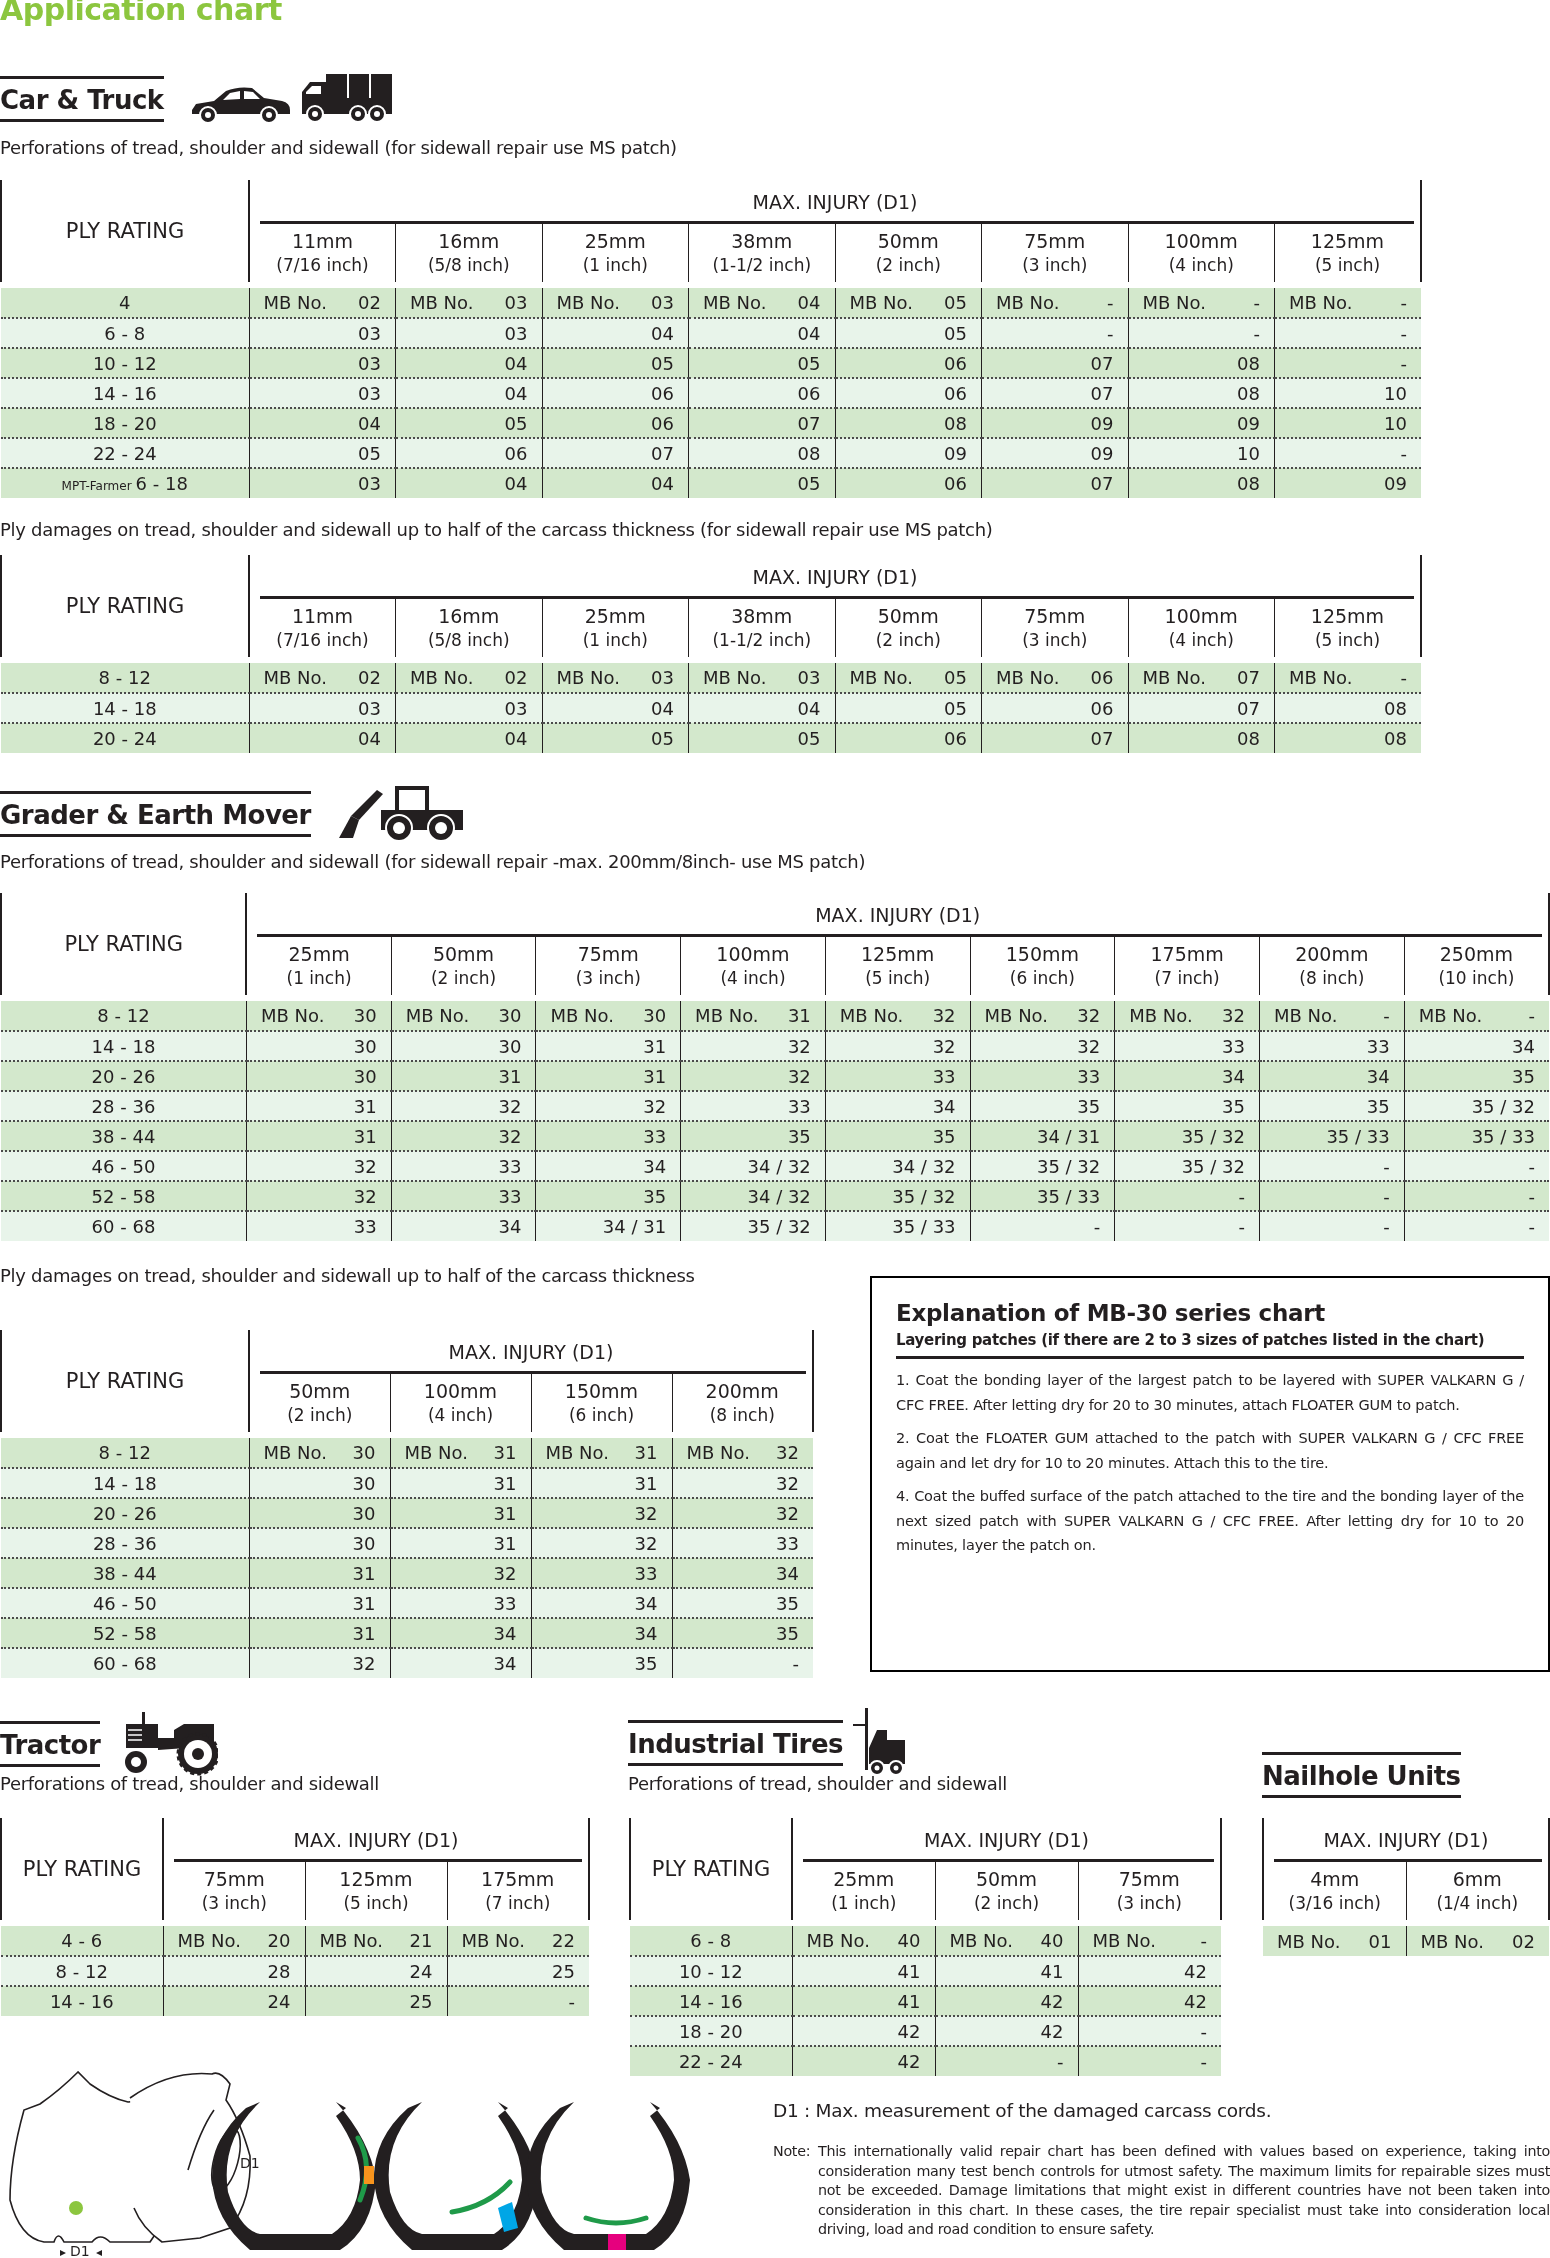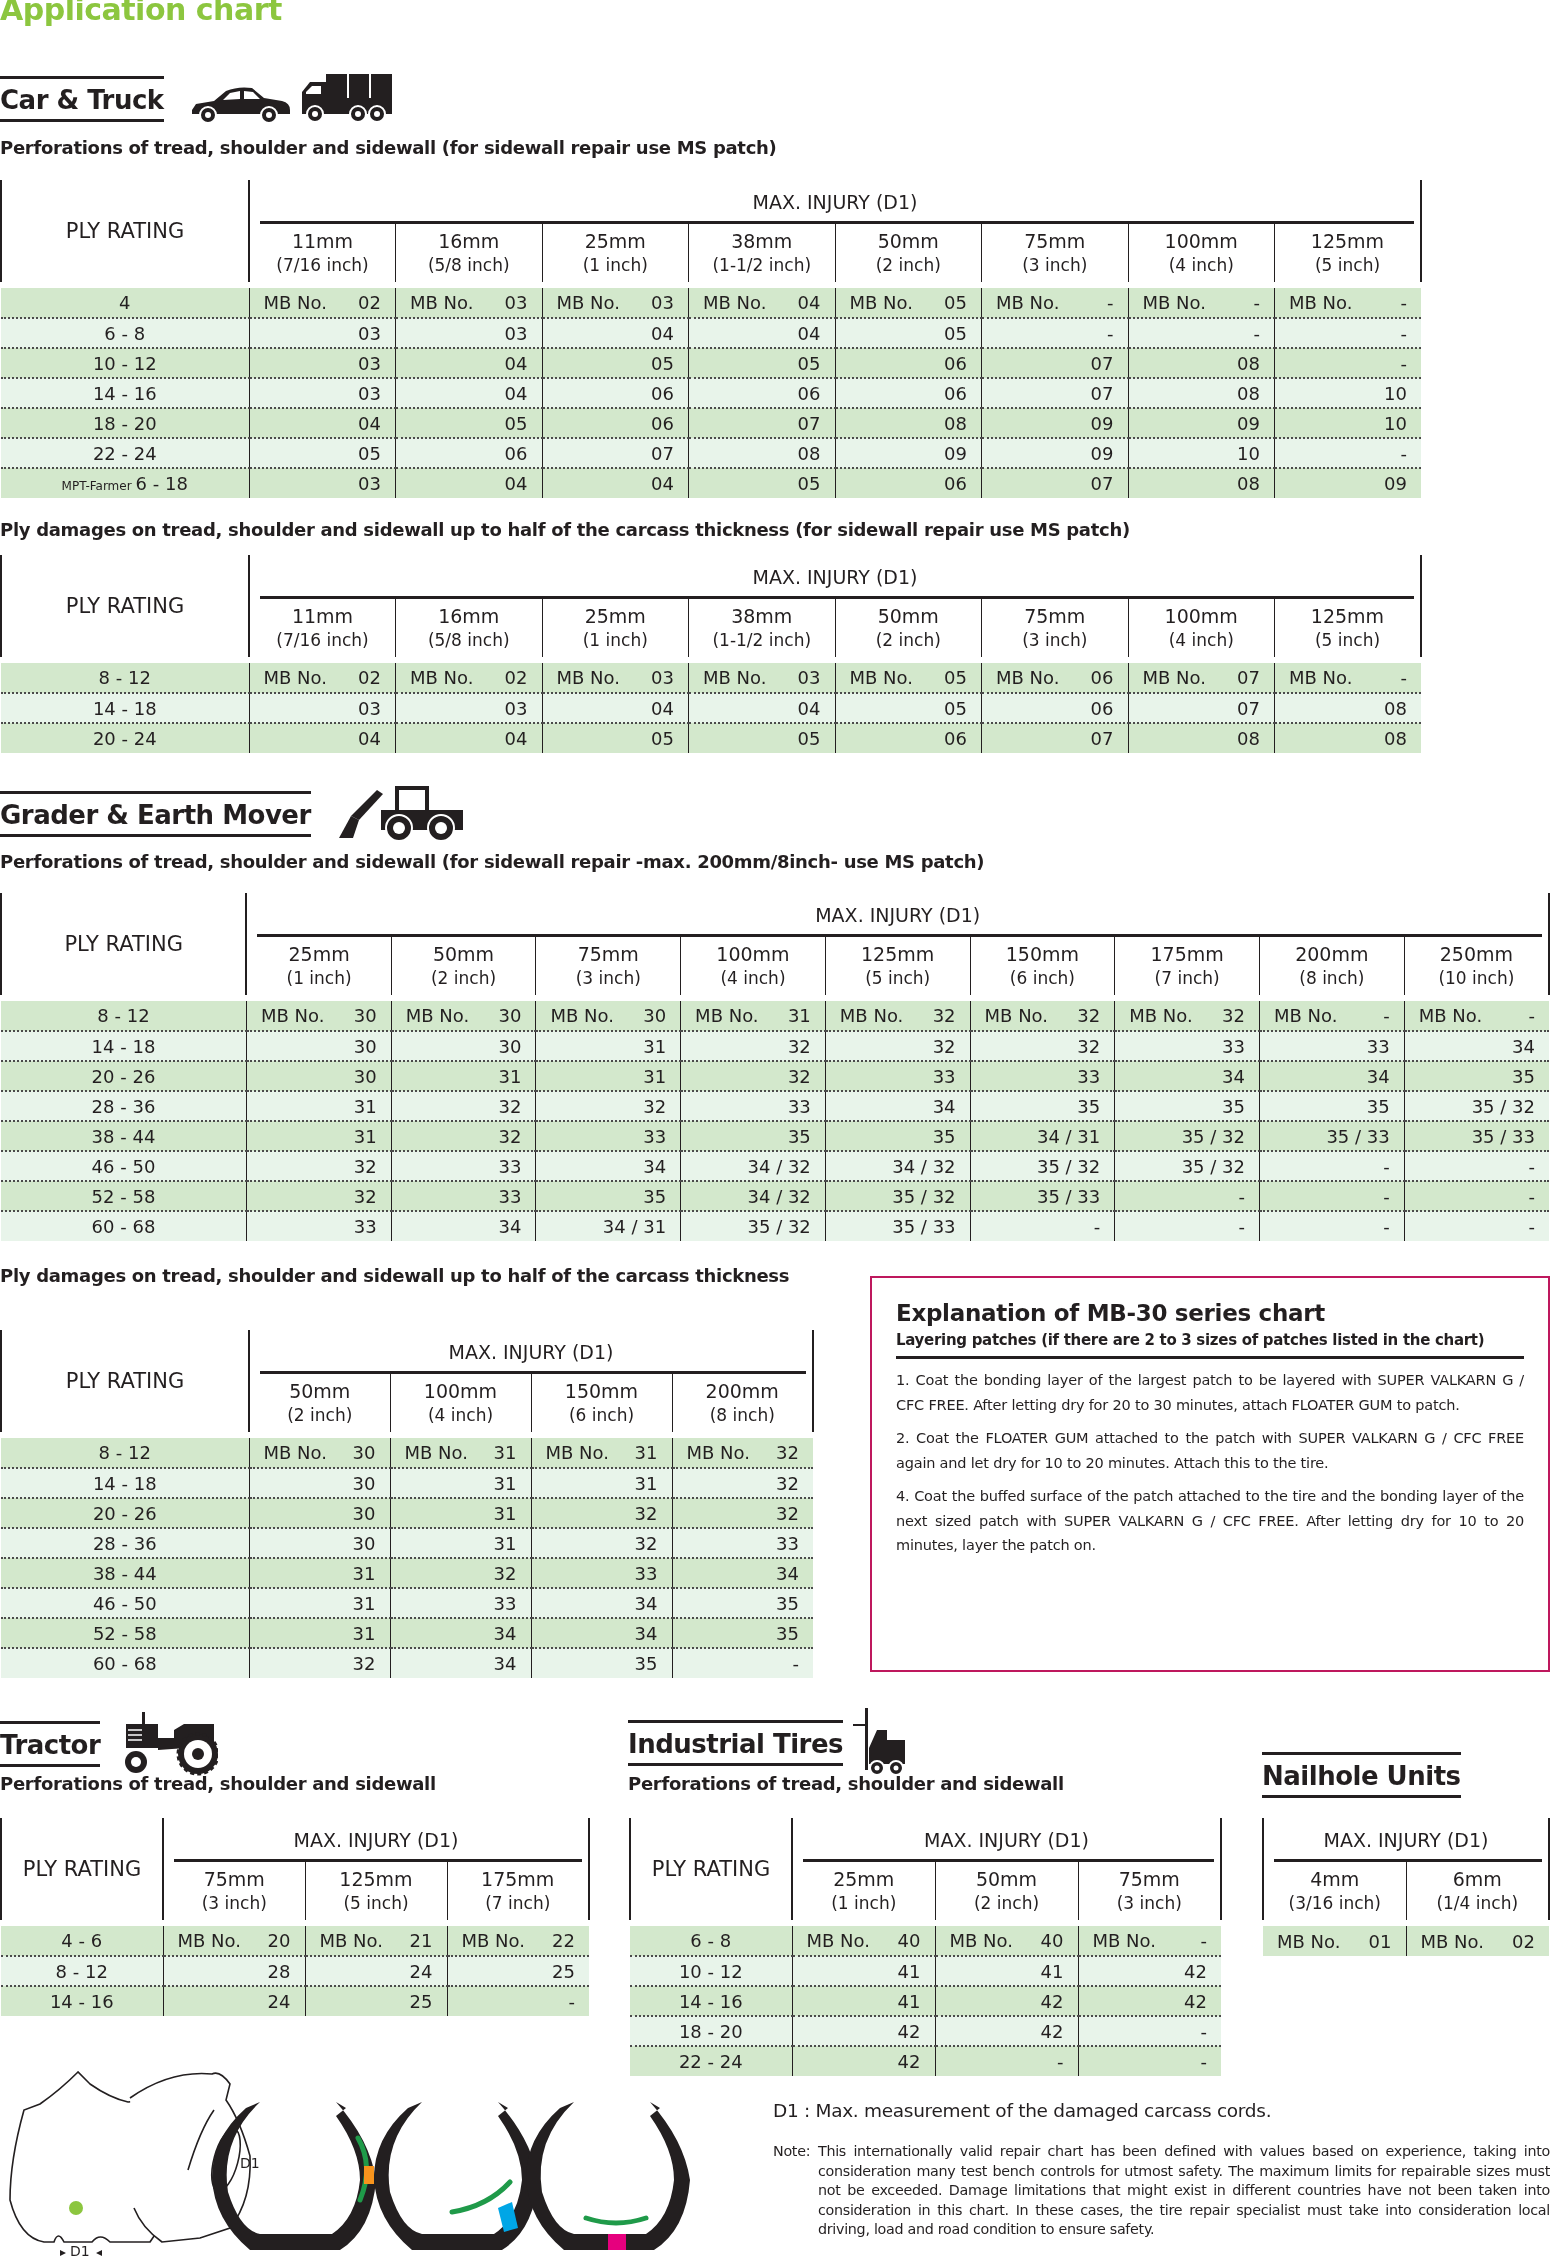--- a/index.html
+++ b/index.html
@@ -3,42 +3,42 @@
 <meta charset="utf-8">
 <style>
   * { box-sizing: border-box; margin: 0; padding: 0; }
   html, body { width: 1550px; height: 2258px; background: #ffffff; overflow: hidden; }
   body { position: relative; font-family: "DejaVu Sans Condensed", "Liberation Sans Narrow", "DejaVu Sans", sans-serif; color: #231f20; }
   .abs { position: absolute; }
   .page-title { left: 0; top: -8px; font-family: "DejaVu Sans", sans-serif; font-weight: bold; font-size: 30px; color: #8cc63f; letter-spacing: -0.5px; }
   .sec-head { display: flex; align-items: center; }
   .sec-title { font-family: "DejaVu Sans", sans-serif; font-weight: bold; font-size: 26px; color: #231f20; border-top: 3px solid #231f20; border-bottom: 3px solid #231f20; padding: 6px 0 4px 0; line-height: 30px; letter-spacing: -0.5px; white-space: nowrap; }
   .sec-icons { display: flex; align-items: flex-end; gap: 10px; margin-left: 26px; }
-  .subtitle { font-family: "DejaVu Sans", sans-serif; font-size: 18px; color: #231f20; line-height: 27px; letter-spacing: -0.3px; font-weight: bold; }
+  .subtitle { font-family: "DejaVu Sans", sans-serif; font-size: 18px; color: #231f20; line-height: 27px; letter-spacing: -0.3px; }
 
   table.rc { border-collapse: collapse; table-layout: fixed; font-family: "DejaVu Sans", sans-serif; font-size: 18px; color: #231f20; }
   table.rc th { font-weight: normal; }
   table.rc .ply-head { border-left: 2px solid #231f20; border-right: 2px solid #231f20; text-align: center; font-size: 21px; vertical-align: middle; }
   table.rc .max-head { font-size: 19px; height: 44px; vertical-align: middle; position: relative; }
   table.rc .max-head::after { content: ""; position: absolute; left: 10px; right: 6px; bottom: 0; height: 3px; background: #231f20; }
   table.rc .right-edge { border-right: 2px solid #231f20; }
   table.rc .size-head { text-align: center; height: 58px; line-height: 24px; font-size: 19px; vertical-align: middle; }
   table.rc .size-head.sep { border-left: 1.5px solid #231f20; }
   table.rc .size-head .inch { font-size: 17px; display: block; }
   table.rc .spacer td { height: 6px; padding: 0; border: none; }
   table.rc tbody.data tr td { height: 30px; padding: 0 14px; border-bottom: 2px dotted #4a4a4a; vertical-align: middle; white-space: nowrap; }
   table.rc tbody.data tr:last-child td { border-bottom: none; }
   table.rc tbody.data tr:nth-child(odd) td { background: #d3e8cc; }
   table.rc tbody.data tr:nth-child(even) td { background: #e8f4ea; }
   table.rc tbody.data td.ply { text-align: center; }
   table.rc tbody.data td.val { text-align: right; border-left: 1.5px solid #231f20; }
   .mb-prefix { float: left; }
   .mpt-prefix { font-size: 12px; margin-right: 4px; }
 
-  .explain-box { left: 870px; top: 1276px; width: 680px; height: 396px; border: 2px solid #be185d; padding: 20px 24px 0 24px; }
+  .explain-box { left: 870px; top: 1276px; width: 680px; height: 396px; border: 2px solid #000000; padding: 20px 24px 0 24px; }
   .explain-title { font-family: "DejaVu Sans", sans-serif; font-weight: bold; font-size: 23px; line-height: 30px; letter-spacing: -0.3px; }
   .explain-sub { font-family: "DejaVu Sans", sans-serif; font-weight: bold; font-size: 15px; line-height: 24px; border-bottom: 3px solid #231f20; padding-bottom: 4px; letter-spacing: -0.3px; }
   .explain-step { font-family: "DejaVu Sans", sans-serif; font-size: 14.5px; line-height: 24.5px; text-align: justify; margin-top: 9px; letter-spacing: -0.2px; }
 
   .d1-def { left: 773px; top: 2100px; font-size: 18.5px; font-family: "DejaVu Sans", sans-serif; letter-spacing: -0.3px; }
   .note { left: 773px; top: 2142px; width: 777px; font-family: "DejaVu Sans", sans-serif; font-size: 14.3px; line-height: 19.5px; display: flex; letter-spacing: -0.3px; }
   .note-label { width: 45px; flex: none; }
   .note-text { text-align: justify; flex: 1; }
 </style>
 </head>

